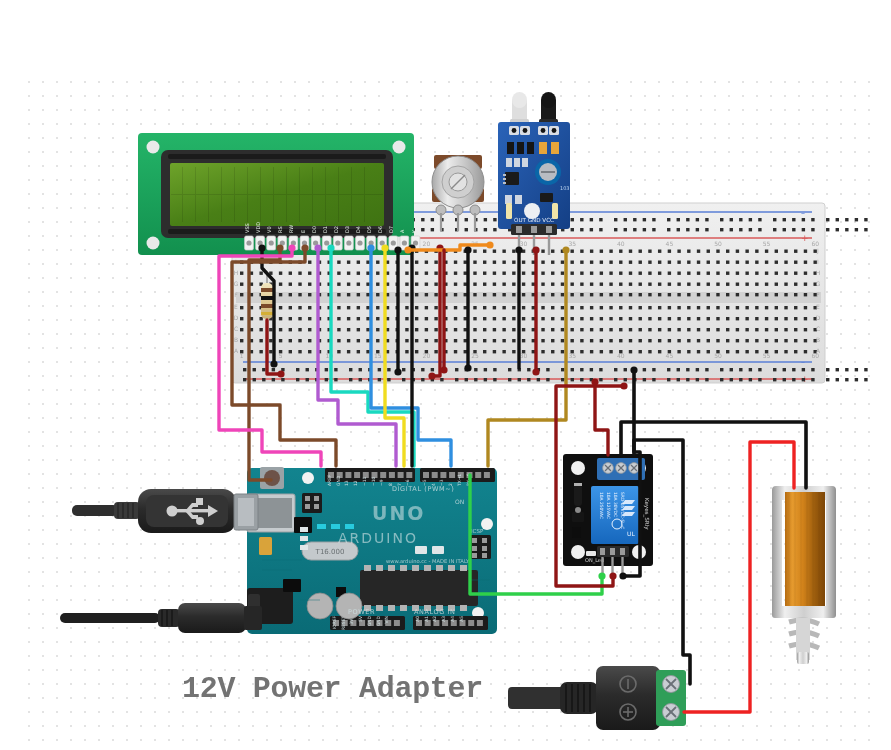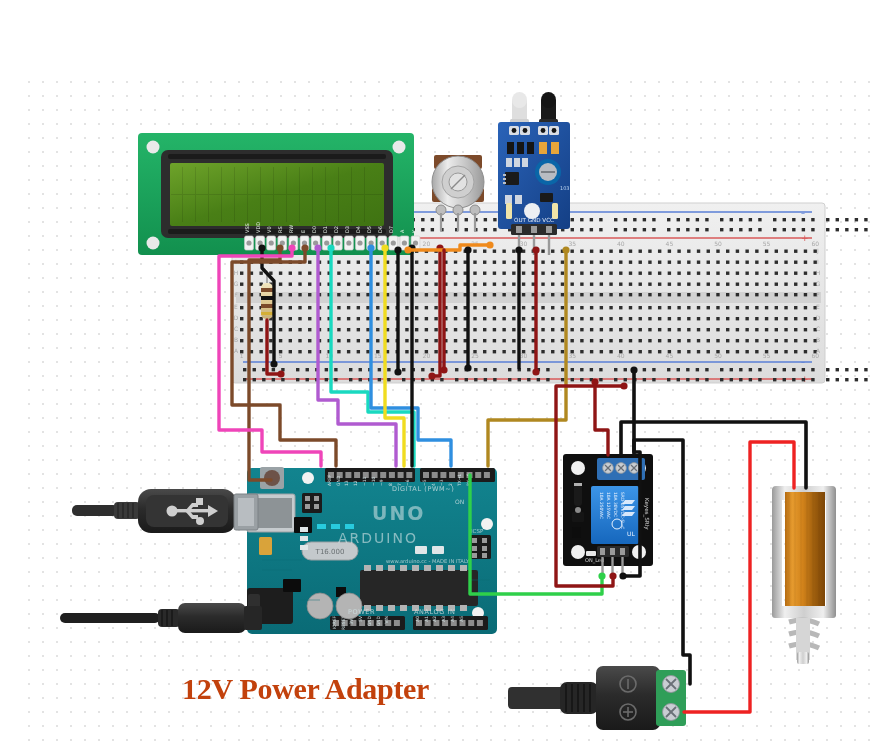--- a/index.html
+++ b/index.html
@@ -14,26 +14,26 @@
   .grid{
     position:absolute;left:22px;top:75px;width:848px;height:672px;
     background-image:radial-gradient(circle, #dedede 0.9px, rgba(0,0,0,0) 1px);
     background-size:14px 14px;
     opacity:.85;
   }
   svg.layer{position:absolute;left:0;top:0;width:891px;height:750px;overflow:visible;}
   .wire{fill:none;stroke-linecap:round;stroke-linejoin:round;}
   .label-title{
     position:absolute;
-    color:#c2410c;
+    color:#737373;
     font-weight:bold;
     font-size:30px;
     letter-spacing:-0.3px;
     white-space:nowrap;
-    font-family:Liberation Serif, serif;
+    font-family:Liberation Mono, monospace;
     text-align:right;
   }
   .tinytxt{font-family:"DejaVu Sans", sans-serif;}
 </style>
 </head>
 <body>
 
 <div id="stage">
 
   <div class="grid"></div>

